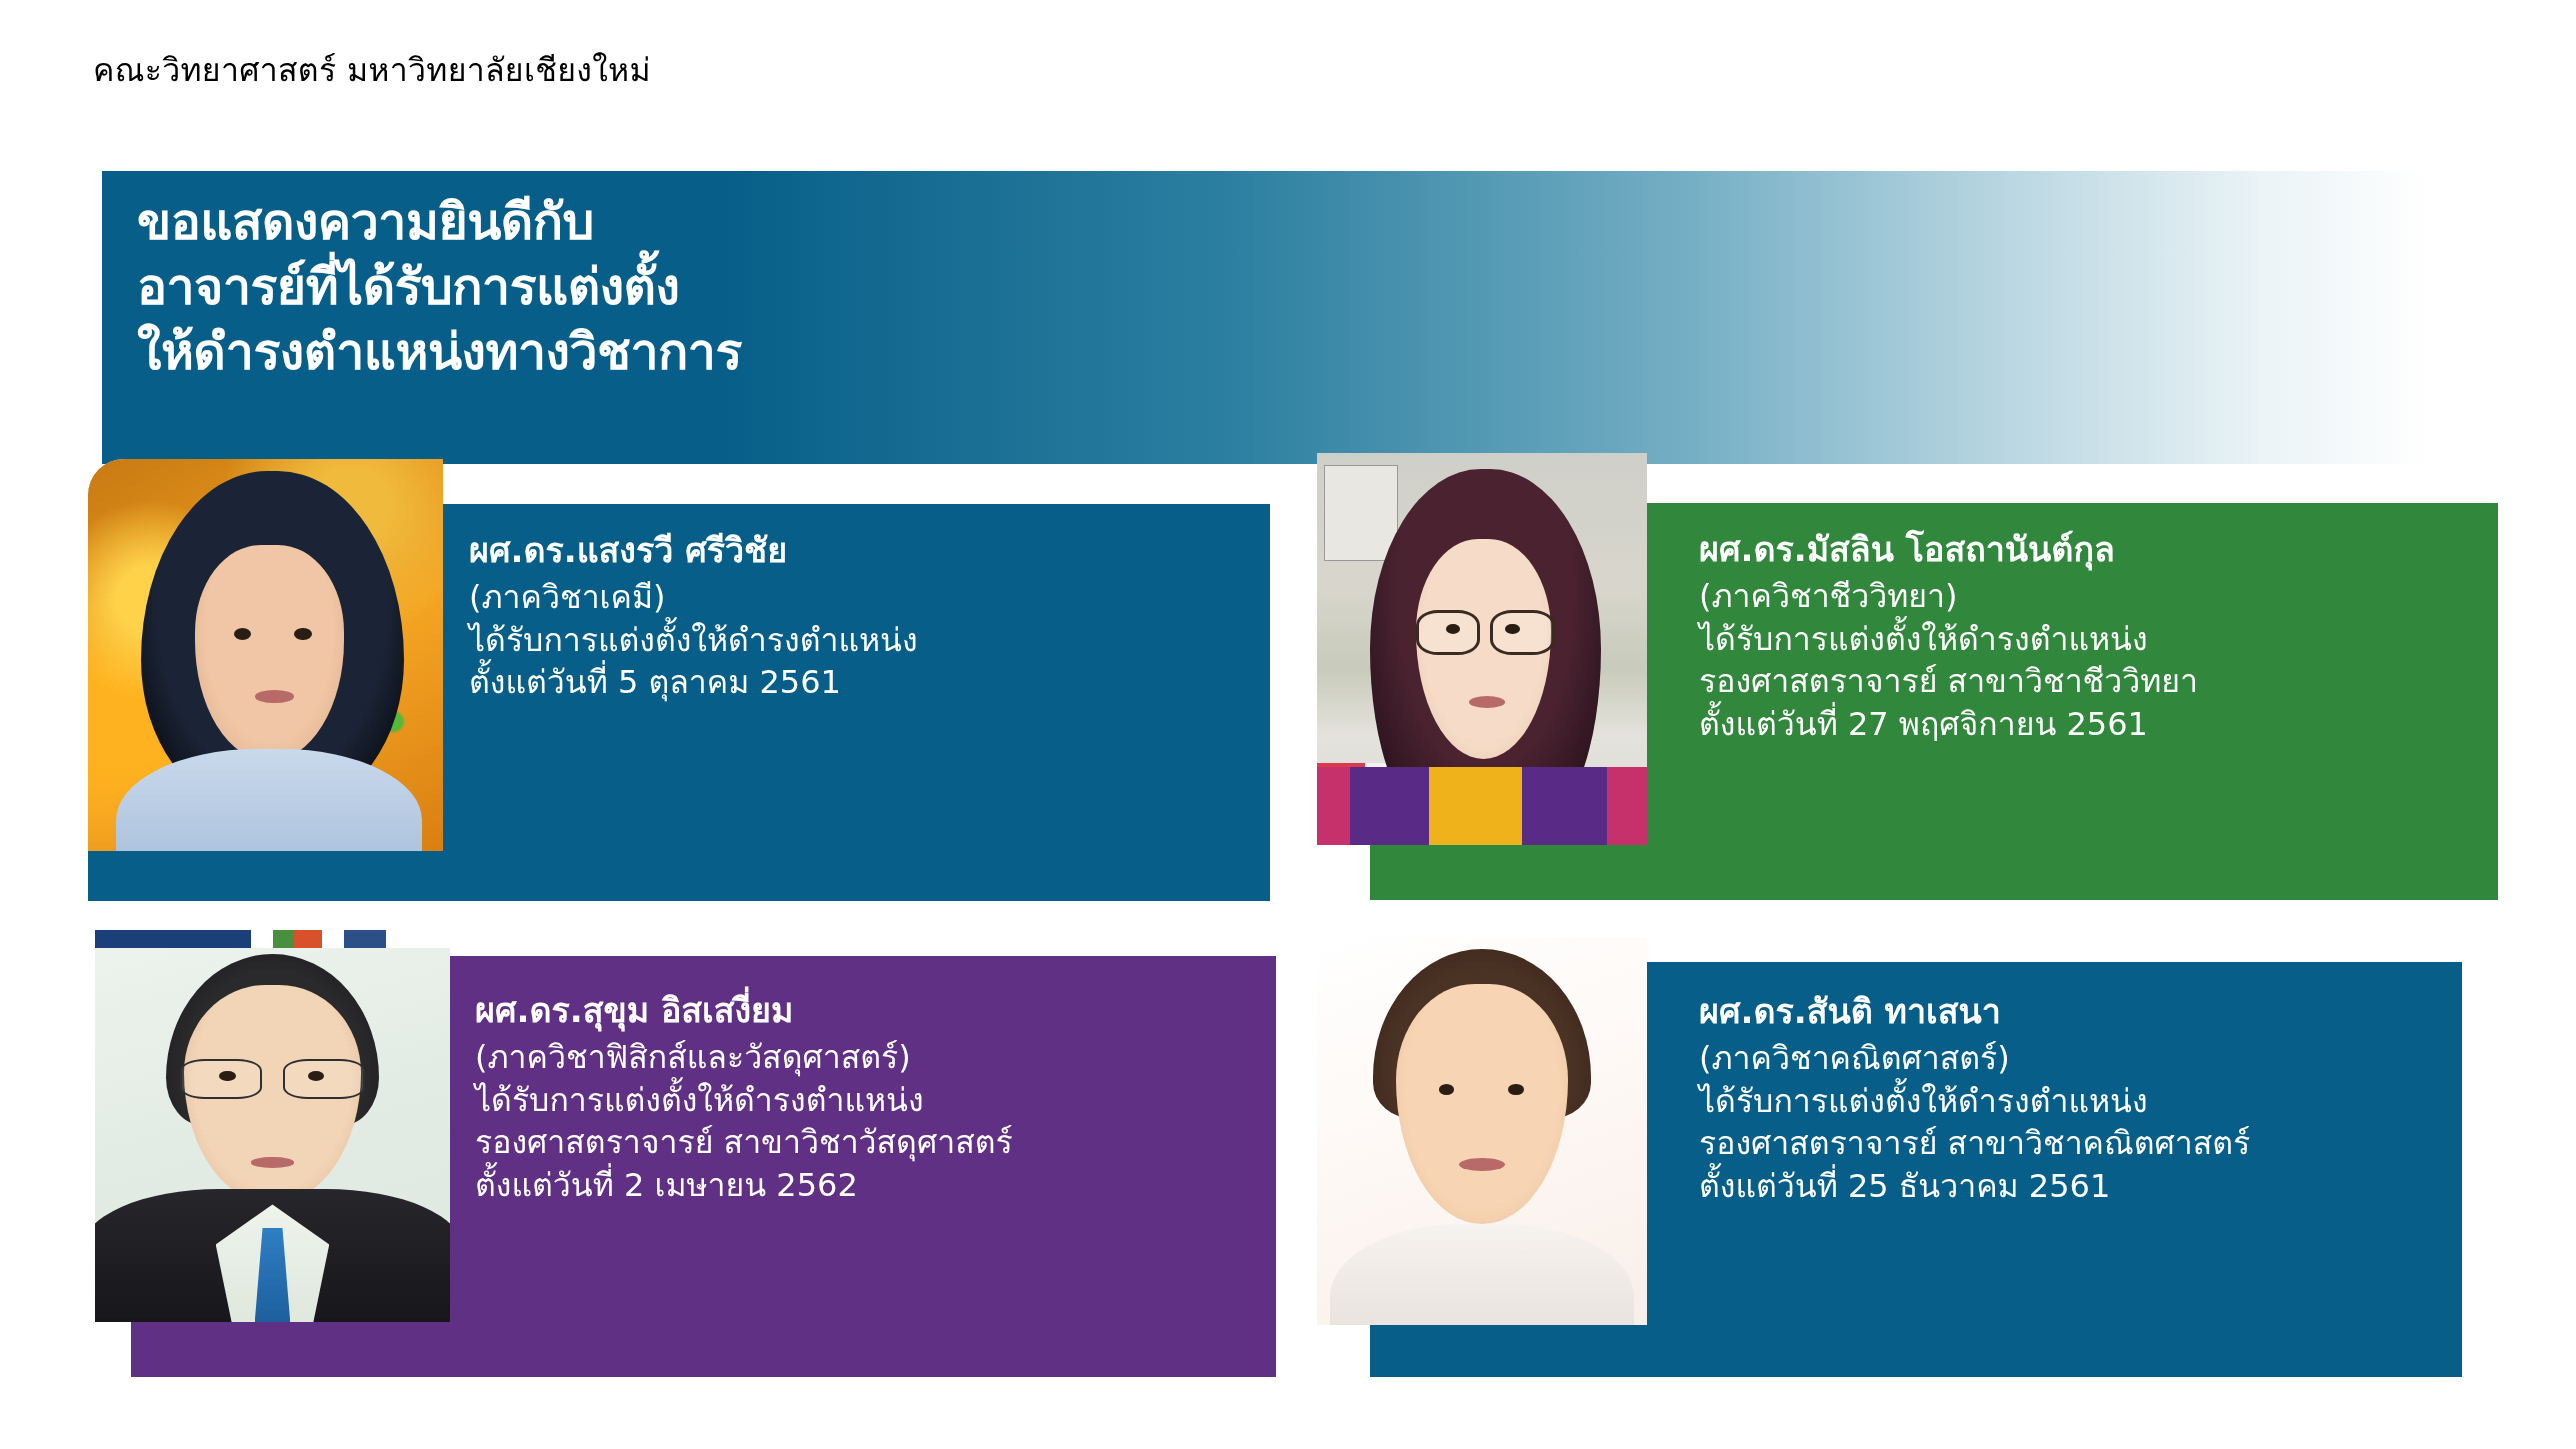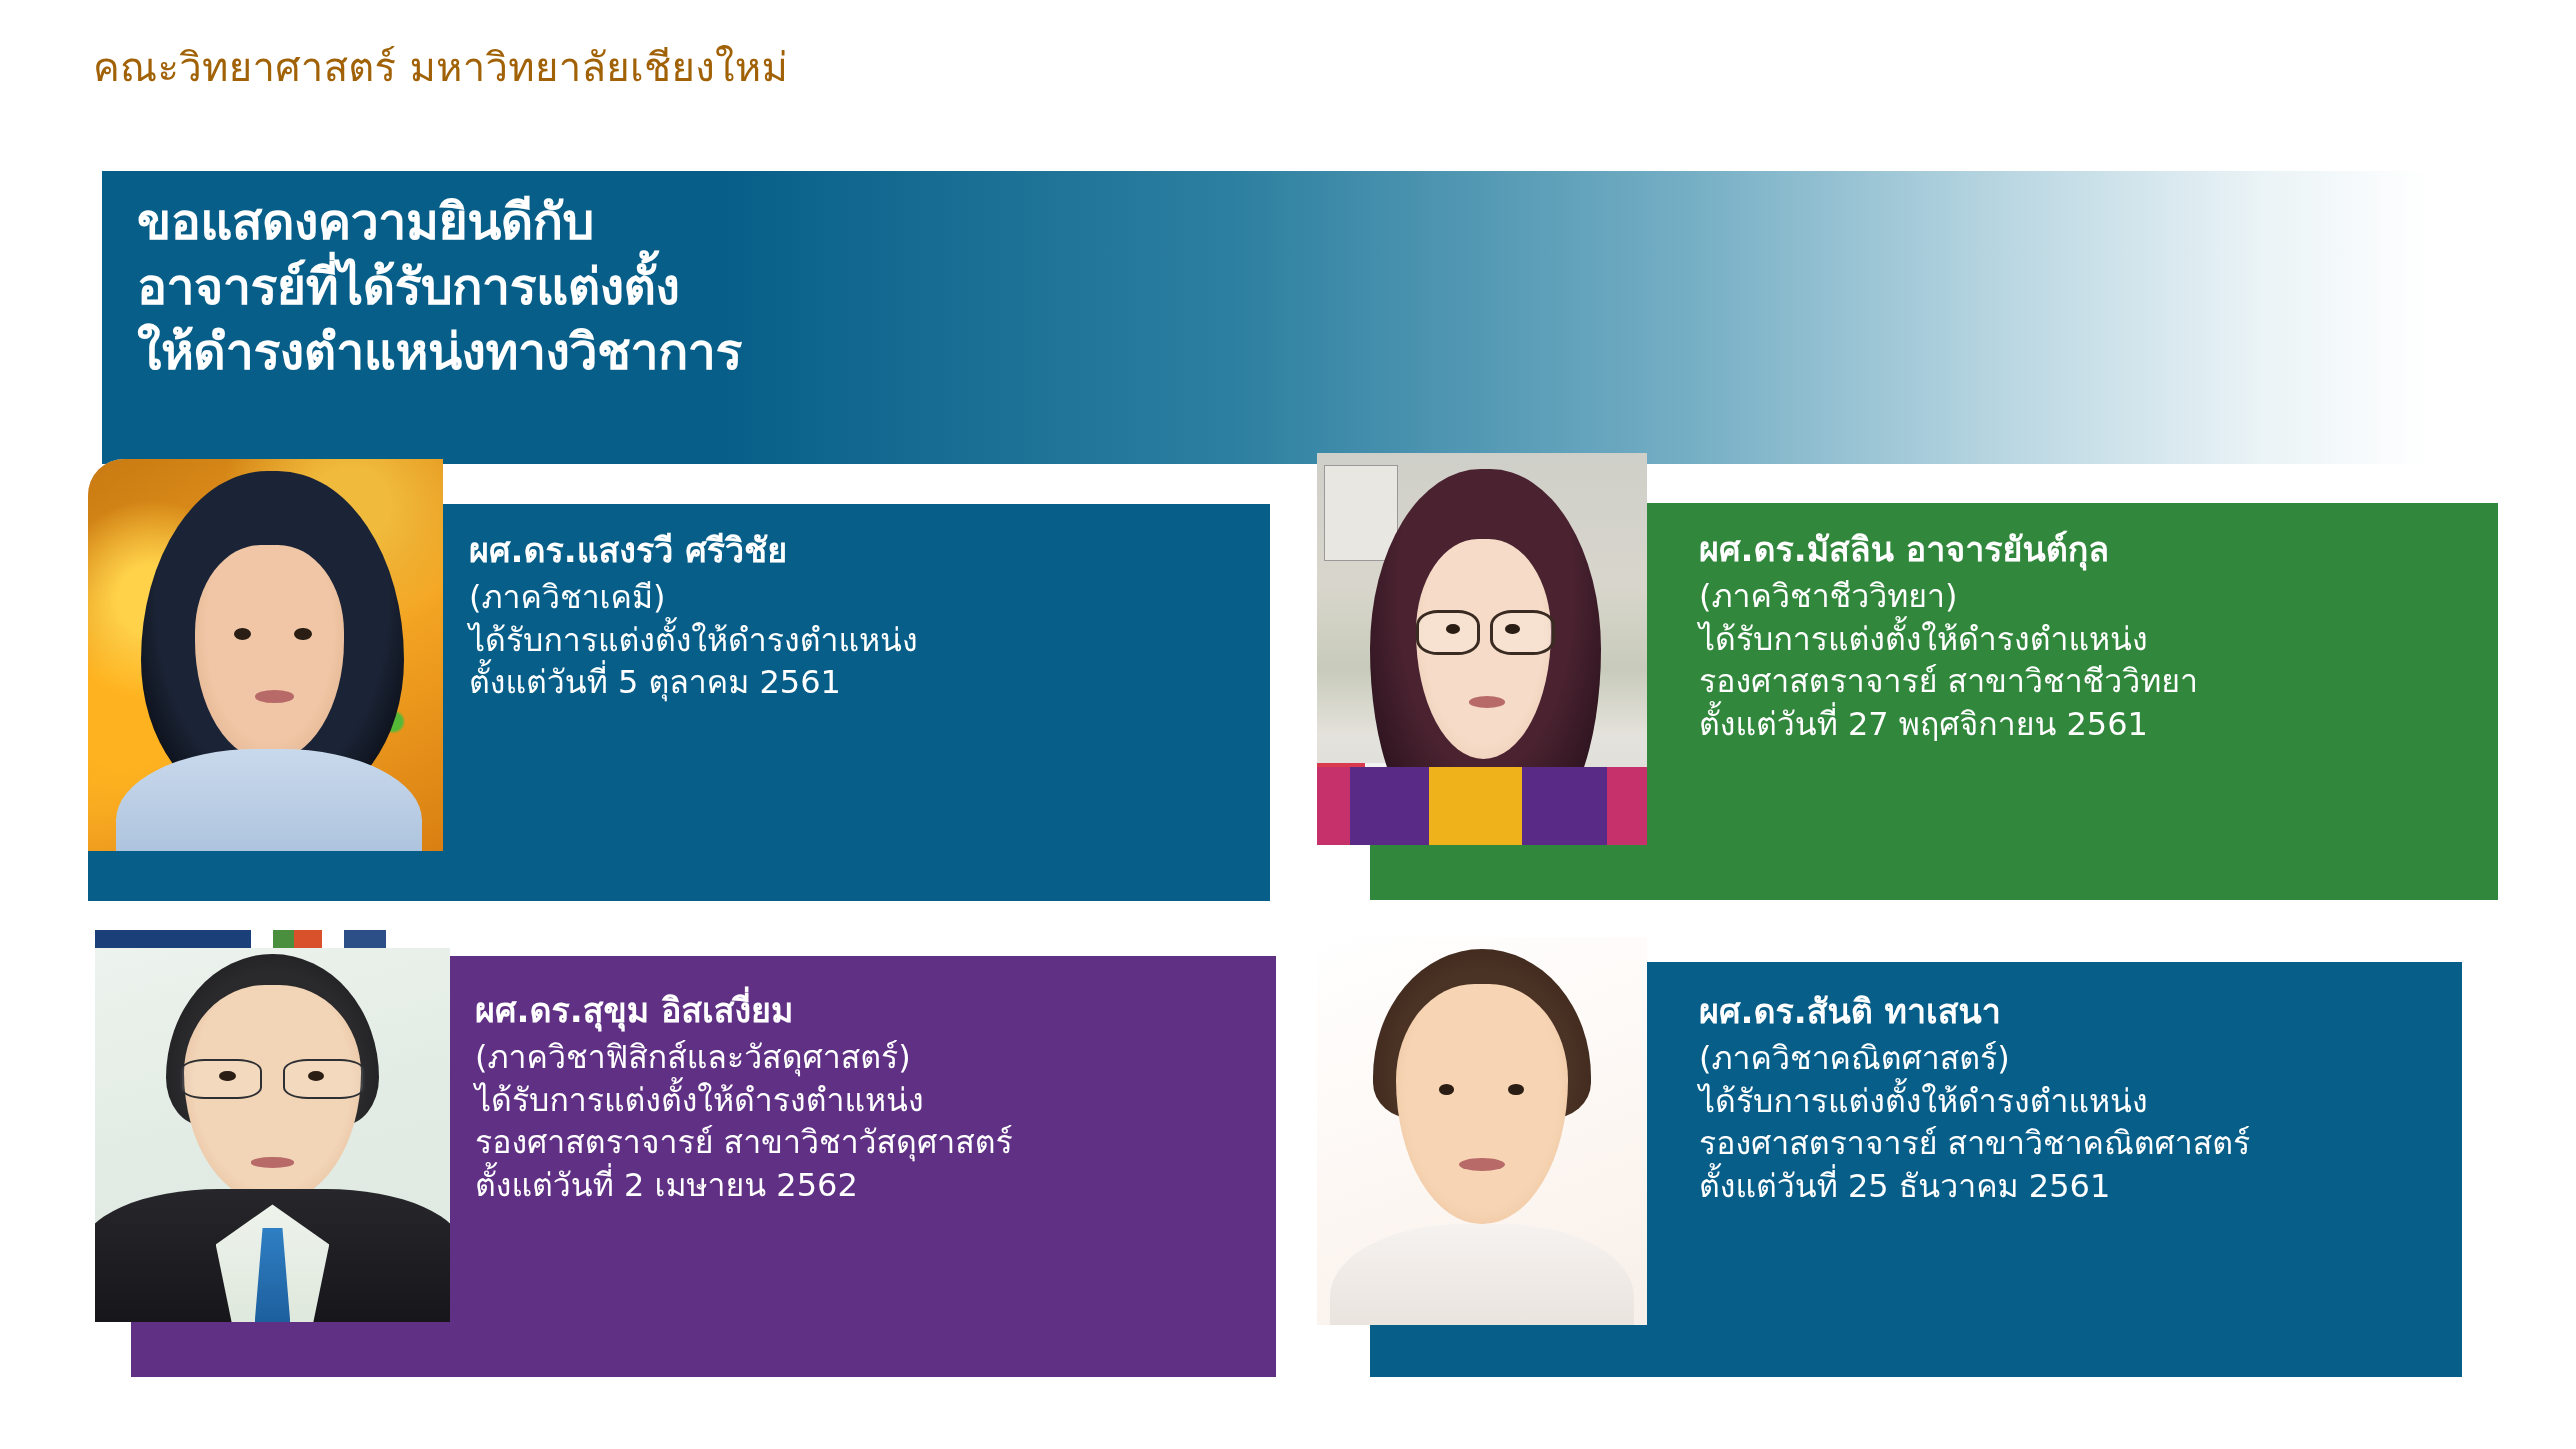--- a/index.html
+++ b/index.html
@@ -12,24 +12,24 @@
     height: 1450px;
     font-family: "DejaVu Sans", "Liberation Sans", sans-serif;
     overflow: hidden;
     position: relative;
   }
 
   
   #faculty-kicker {
     position: absolute;
     left: 93px;
-    top: 45px;
-    font-size: 40px;
+    top: 53px;
+    font-size: 32px;
     line-height: 1.1;
-    color: #a16207;
+    color: #000000;
     letter-spacing: 0.3px;
     white-space: nowrap;
   }
 
   
   #headline-banner {
     position: absolute;
     left: 102px;
     top: 171px;
     width: 2398px;
@@ -273,21 +273,21 @@
         <div class="lens l"></div>
         <div class="lens r"></div>
       </div>
       <div class="eye" style="left:39%; top:43.5%; width:4.4%; height:2.6%;"></div>
       <div class="eye" style="left:57%; top:43.5%; width:4.4%; height:2.6%;"></div>
       <div class="mouth" style="left:46%; top:62%; width:11%; height:3%;"></div>
       <div class="gown-p2"></div>
     </div>
   </div>
   <div class="card-text" style="left:329px; top:27px;">
-    <div class="card-name">ผศ.ดร.มัสลิน  อาจารยันต์กุล</div>
+    <div class="card-name">ผศ.ดร.มัสลิน  โอสถานันต์กุล</div>
     <div class="card-dept">(ภาควิชาชีววิทยา)</div>
     <div class="card-line">ได้รับการแต่งตั้งให้ดำรงตำแหน่ง</div>
     <div class="card-line">รองศาสตราจารย์ สาขาวิชาชีววิทยา</div>
     <div class="card-line">ตั้งแต่วันที่   27 พฤศจิกายน 2561</div>
   </div>
 </div>
 
 <div class="card" style="left:131px; top:956px; width:1145px; height:421px;">
   <div class="card-panel" style="background:#603085;"></div>
   <div class="card-photo" style="left:-36px; top:-26px; width:355px; height:392px;">

